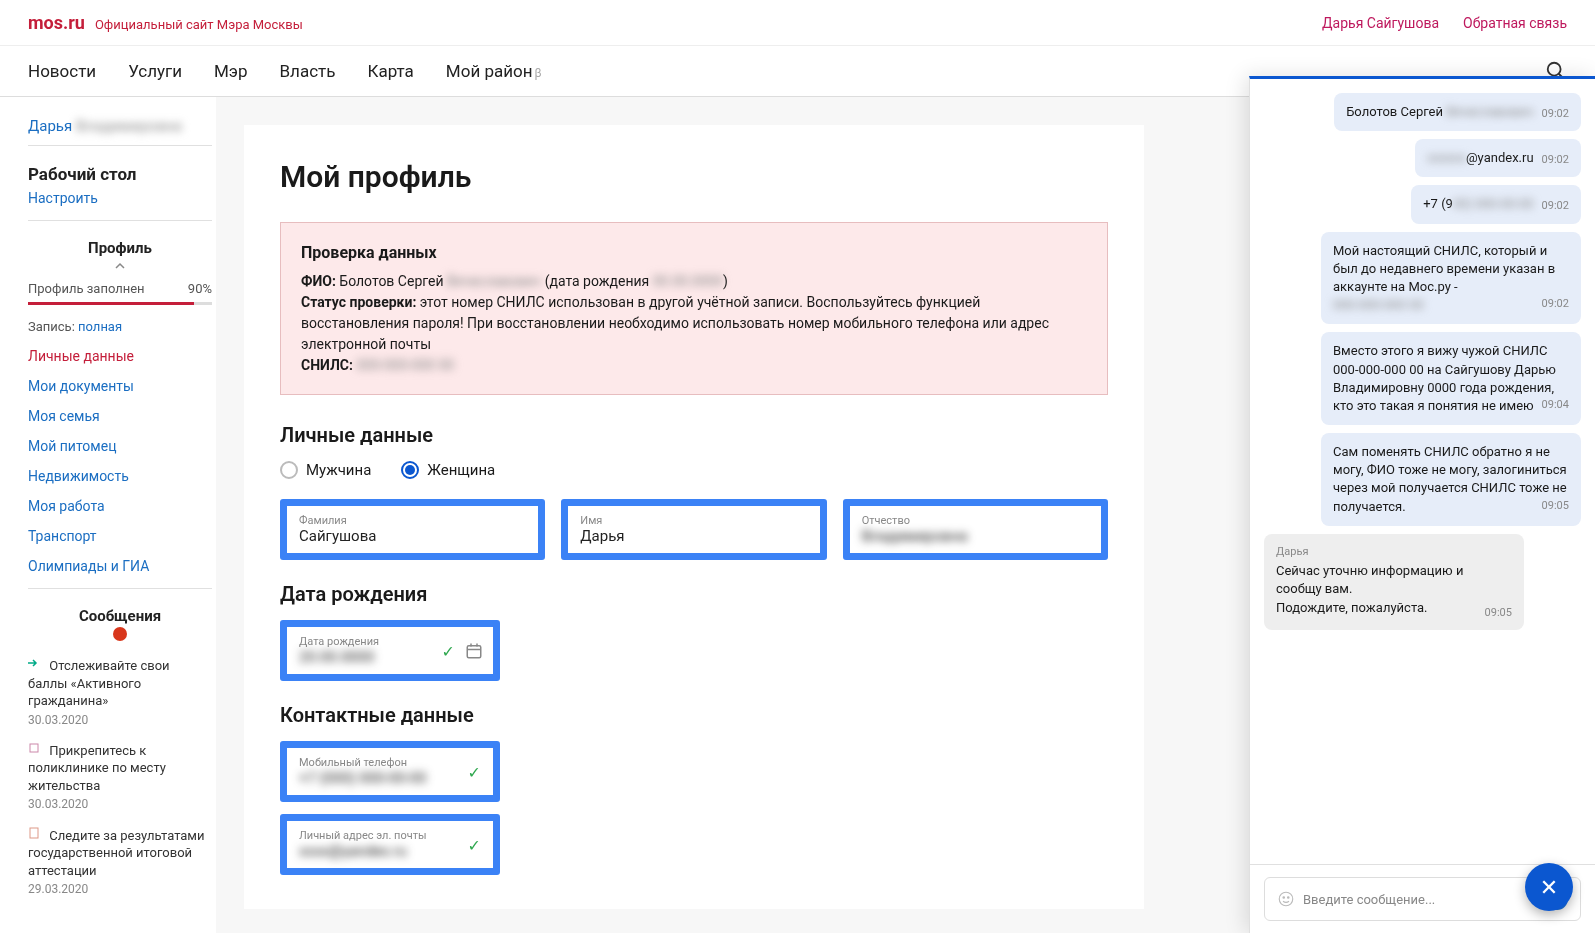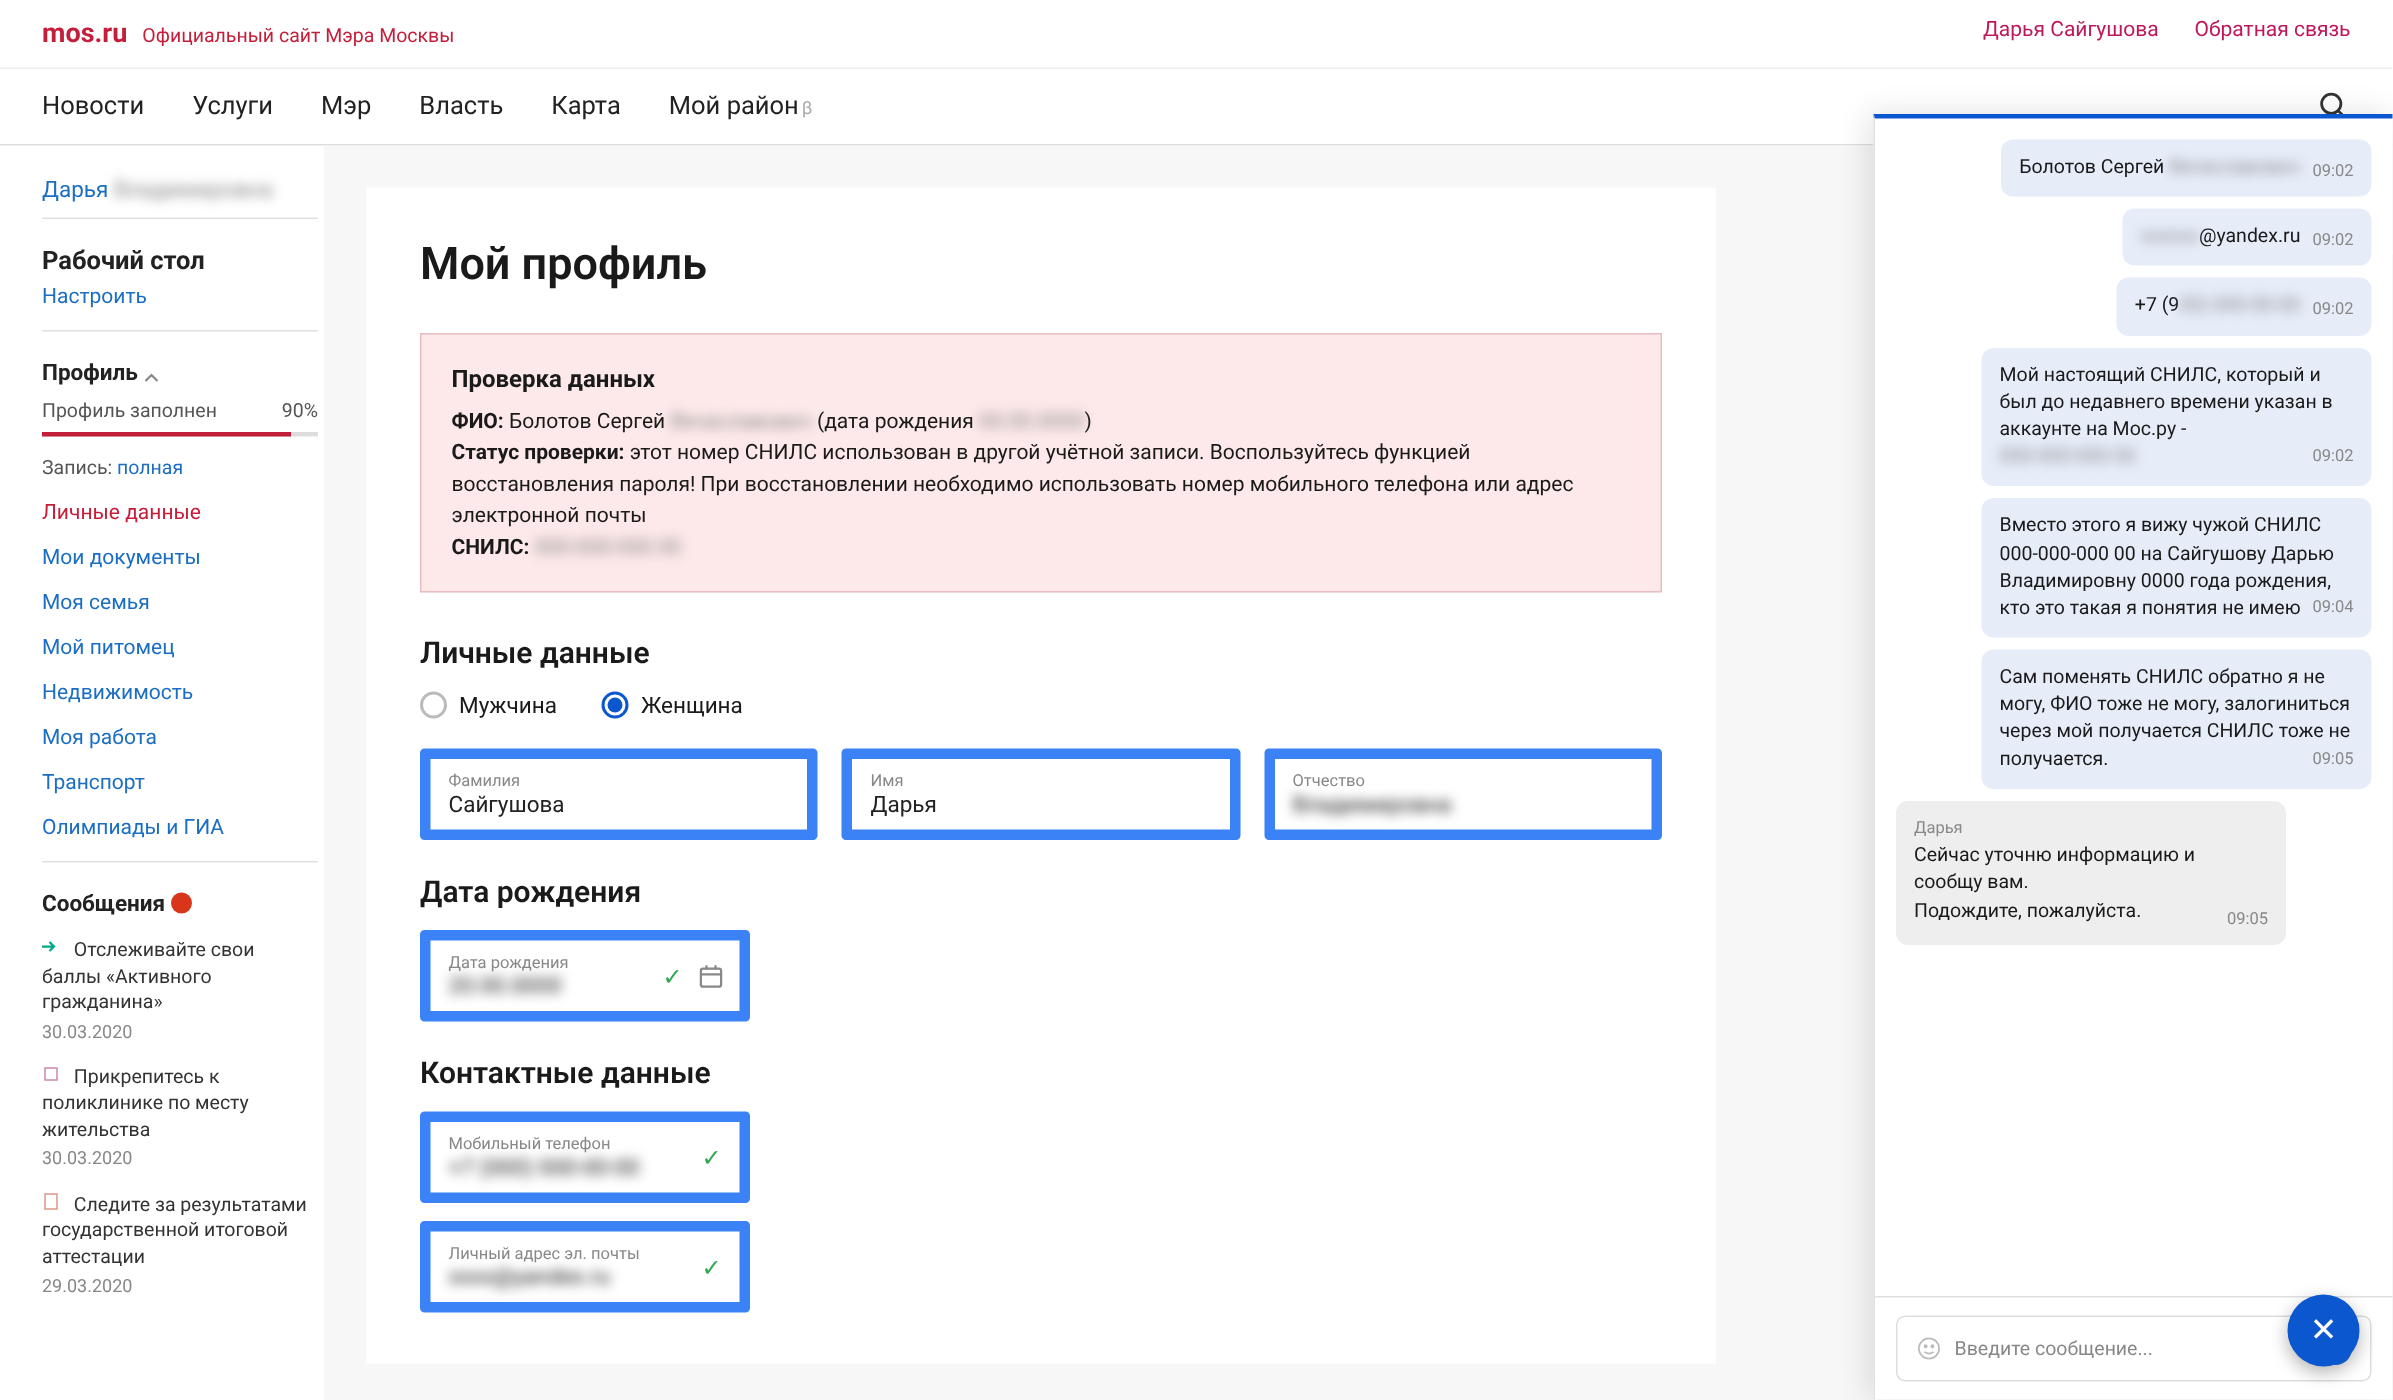--- a/index.html
+++ b/index.html
@@ -1,33 +1,33 @@
 <!DOCTYPE html>
 <html><head>
 <meta charset="utf-8">
 <style>
 * { box-sizing: border-box; margin: 0; padding: 0; }
 body { font-family: -apple-system, BlinkMacSystemFont, "Segoe UI", Roboto, Arial, sans-serif; font-size: 14px; color: #1a1a1a; background: #fff; }
 .blur { filter: blur(4px); color: #888; user-select: none; }
-.header-top { display: flex; justify-content: space-between; align-items: flex-start; padding: 12px 28px; border-bottom: 1px solid #eee; }
+.header-top { display: flex; justify-content: space-between; align-items: center; padding: 12px 28px; border-bottom: 1px solid #eee; }
 .brand { display: flex; align-items: baseline; gap: 10px; }
 .brand-logo { color: #c41e3a; font-weight: 700; font-size: 18px; }
 .brand-sub { color: #c41e3a; font-size: 13px; }
 .header-links { display: flex; align-items: center; gap: 24px; font-size: 14px; color: #be185d; }
 .header-links span { cursor: pointer; }
 .nav { display: flex; align-items: center; gap: 32px; padding: 14px 28px; border-bottom: 1px solid #ddd; font-size: 17px; }
 .nav-item { cursor: pointer; color: #222; }
 .beta { color: #aaa; font-size: 12px; margin-left: 2px; }
 .search-ico { margin-left: auto; cursor: pointer; }
 .layout { display: flex; }
 .sidebar { width: 216px; padding: 20px 4px 20px 28px; }
 .side-user { color: #1b6ec2; font-size: 15px; margin-bottom: 10px; }
 .side-divider { border: 0; border-top: 1px solid #e0e0e0; margin: 10px 0 18px; }
 .side-heading { font-weight: 700; font-size: 17px; margin-bottom: 6px; color: #222; }
-.side-heading.small { font-size: 15px; display: flex; align-items: flex-end; gap: 4px; }
+.side-heading.small { font-size: 15px; display: flex; align-items: center; gap: 4px; flex-direction: column; }
 .side-link { color: #1b6ec2; font-size: 14px; margin-bottom: 14px; cursor: pointer; }
 .side-link.active { color: #c41e3a; }
 .progress-row { display: flex; justify-content: space-between; font-size: 13px; color: #555; margin-top: 10px; }
 .progress-bar { height: 3px; background: #ddd; margin: 6px 0 14px; position: relative; }
 .progress-fill { position: absolute; left: 0; top: 0; height: 100%; background: #c41e3a; width: 90%; }
 .record-row { font-size: 13px; color: #555; margin-bottom: 14px; }
 .record-row .val { color: #1b6ec2; }
 .msg-badge { width: 14px; height: 14px; background: #d8361b; border-radius: 50%; display: inline-block; position: relative; top: -2px; }
 .msg-item { margin-top: 14px; font-size: 13px; line-height: 1.35; }
 .msg-item .title { color: #333; }

